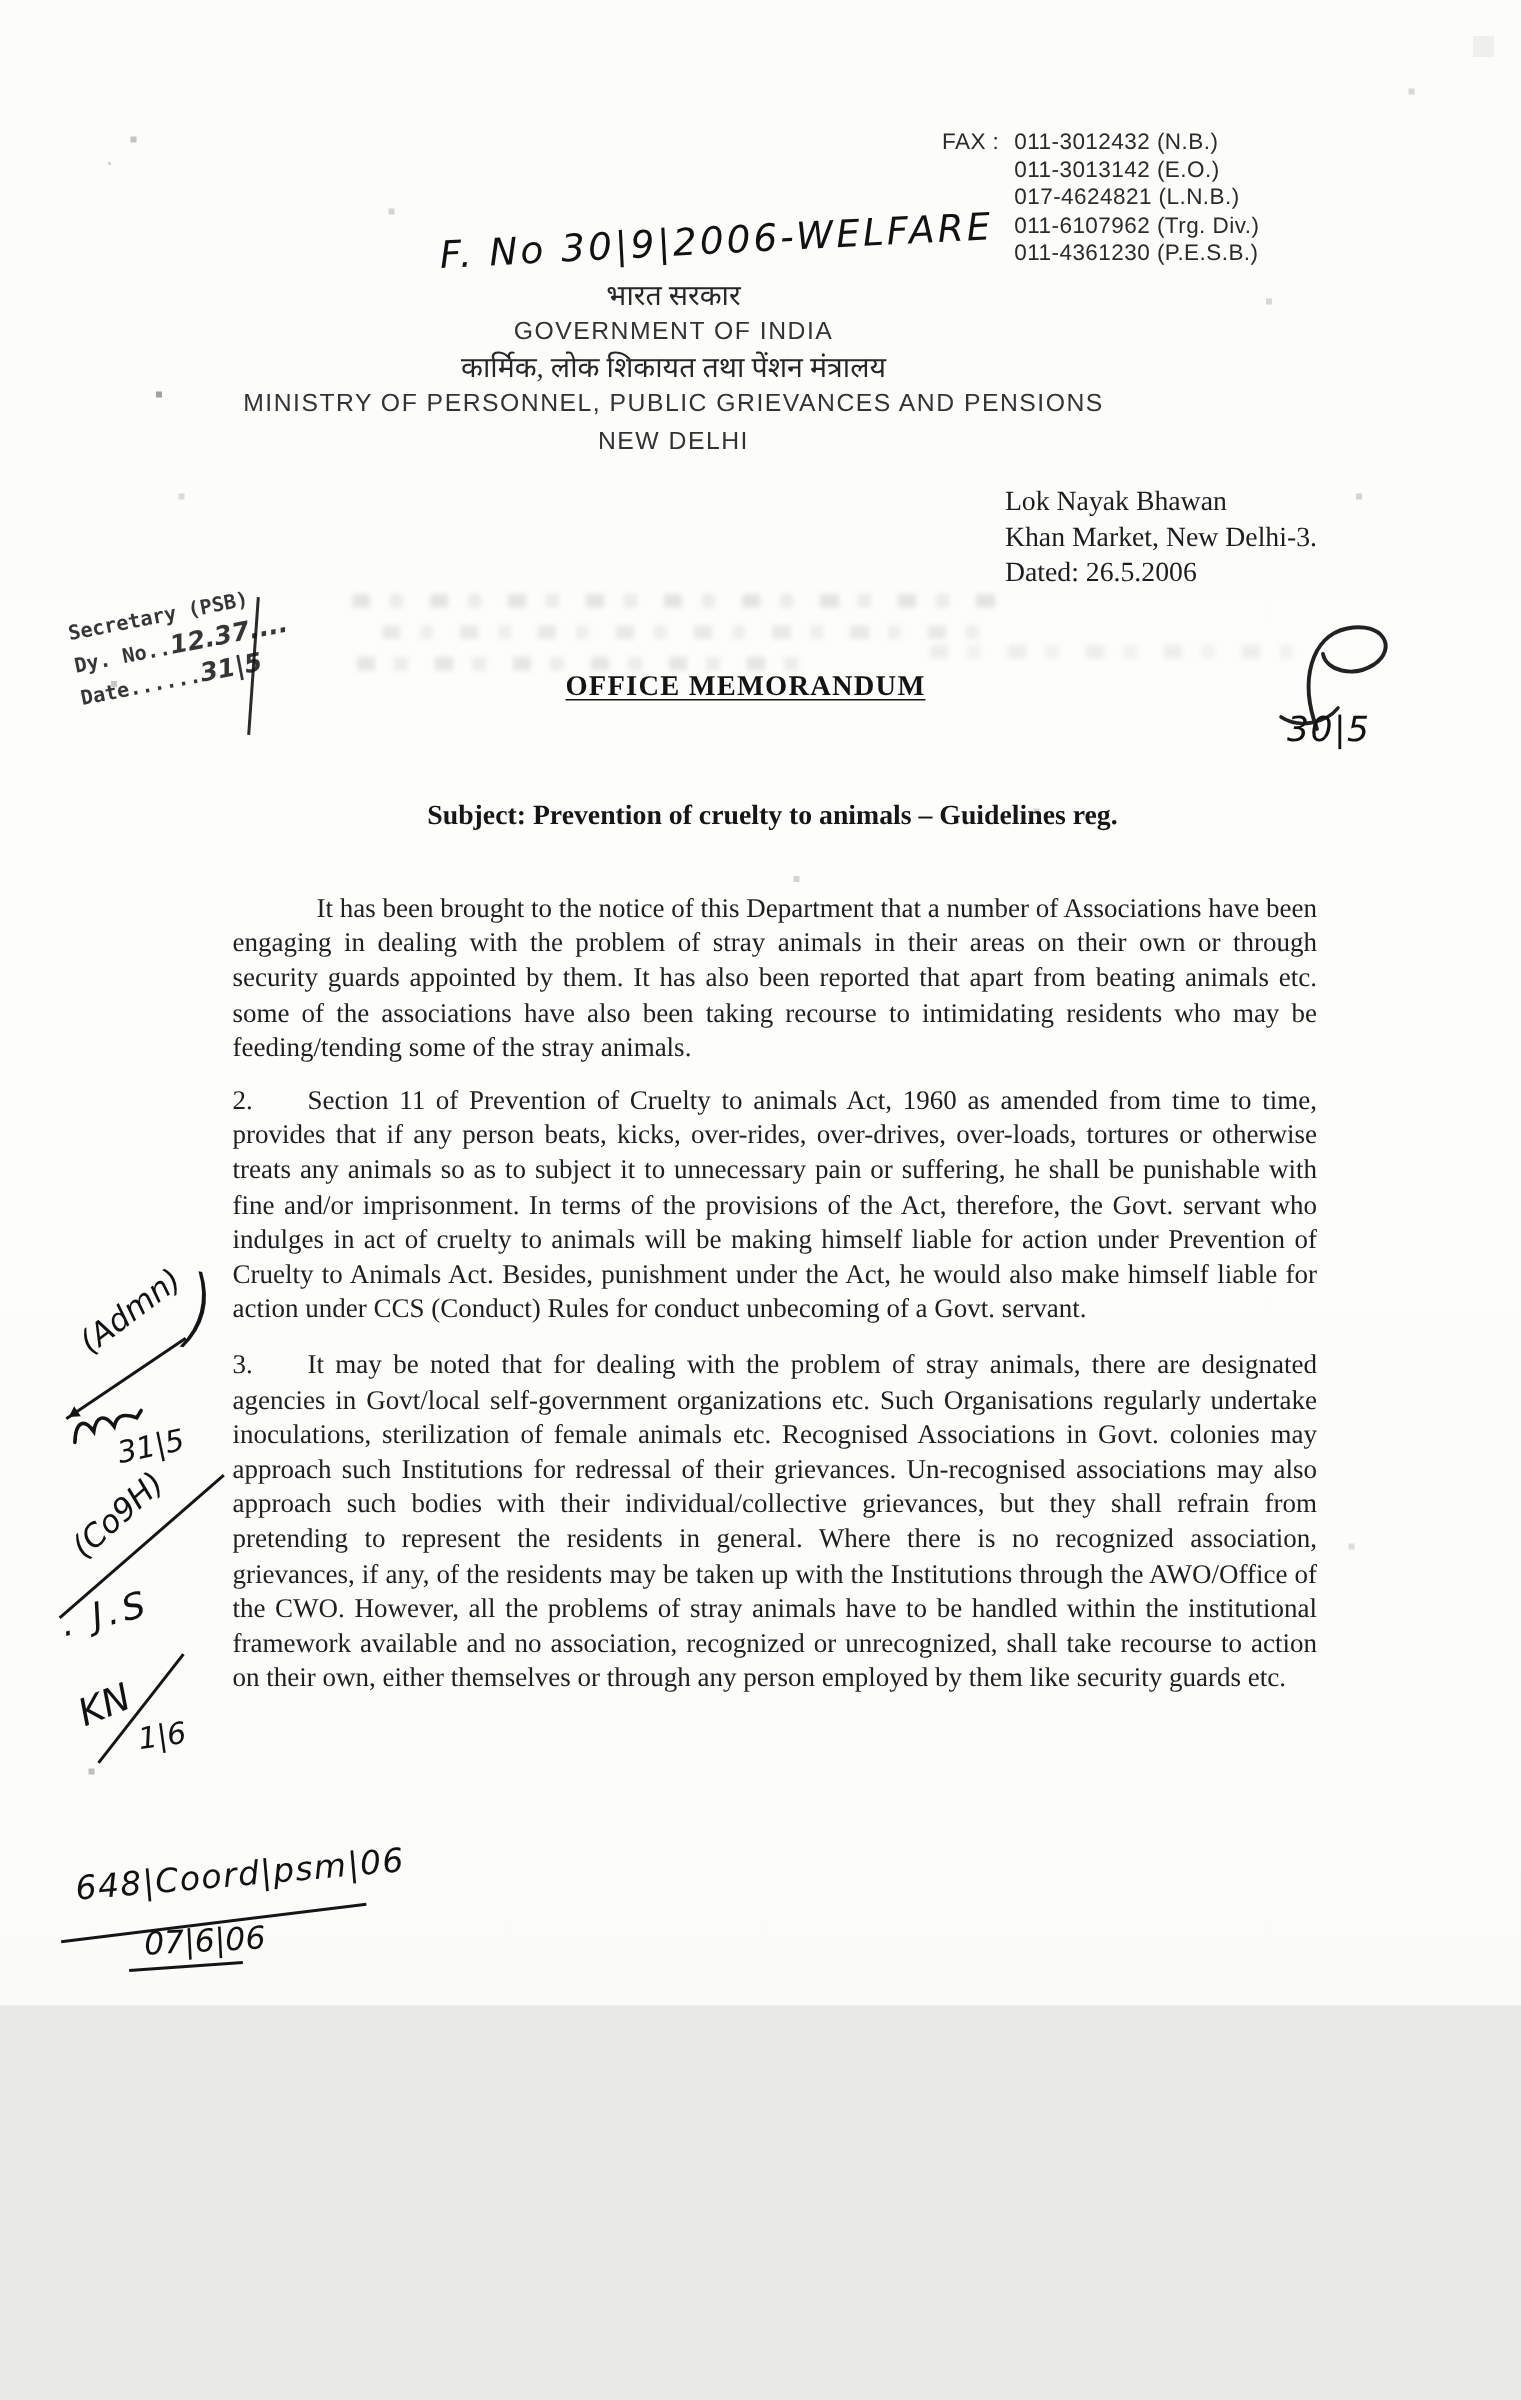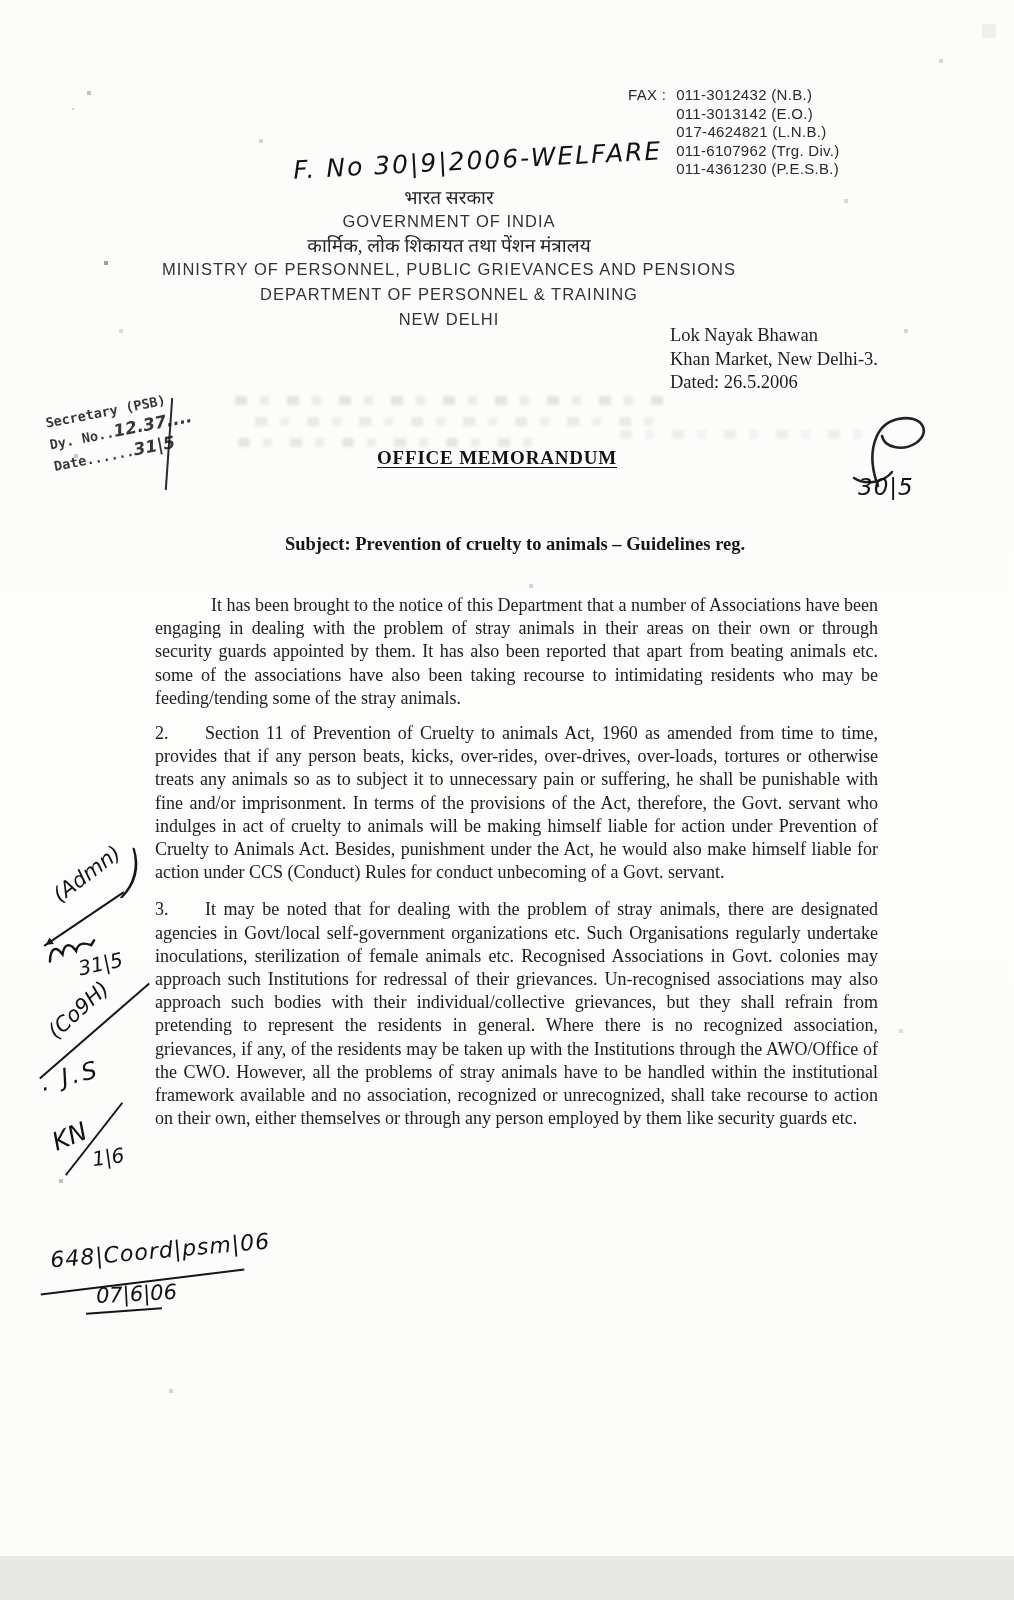--- a/index.html
+++ b/index.html
@@ -1,17 +1,17 @@
 <!DOCTYPE html>
 <html><head>
 <meta charset="utf-8">
 <style>
   html,body{margin:0;padding:0;background:#e8e8e6;}
   .page{
-    position:relative;width:1014px;height:1556px;margin:0 auto;
+    position:relative;width:1014px;height:1337px;margin:0 auto;
     background:linear-gradient(180deg,#fcfcfa 0%,#fdfdfc 55%,#fbfbf9 100%);
     font-family:"Liberation Serif",serif;color:#1f1f1f;overflow:hidden;
   }
   
   .speckles{position:absolute;top:0;left:0;width:2px;height:2px;background:transparent;
     box-shadow:88px 92px 0 1px rgba(90,90,90,.35), 72px 108px 0 0 rgba(120,120,120,.3),
     105px 262px 0 1px rgba(70,70,70,.5), 940px 60px 0 1px rgba(130,130,130,.3),
     988px 30px 0 6px rgba(150,150,150,.12), 120px 330px 0 1px rgba(120,120,120,.25),
     905px 330px 0 1px rgba(120,120,120,.3), 690px 540px 0 1px rgba(120,120,120,.3),
     170px 1390px 0 1px rgba(120,120,120,.3), 60px 1180px 0 1px rgba(100,100,100,.4),
@@ -69,21 +69,20 @@
     </div>
   </div>
 
   <div class="file-no hw">F. No 30|9|2006-WELFARE</div>
 
   <div class="header-center">
     <div class="h-hi">भारत सरकार</div>
     <div class="h-en">GOVERNMENT OF INDIA</div>
     <div class="h-hi">कार्मिक, लोक शिकायत तथा पेंशन मंत्रालय</div>
     <div class="h-en">MINISTRY OF PERSONNEL, PUBLIC GRIEVANCES AND PENSIONS</div>
-    <div class="h-en">DEPARTMENT OF PERSONNEL &amp; TRAINING</div>
     <div class="h-en">NEW DELHI</div>
   </div>
 
   <div class="address-block">
     <div>Lok Nayak Bhawan</div>
     <div>Khan Market, New Delhi-3.</div>
     <div>Dated: 26.5.2006</div>
   </div>
 
   <div class="stamp">

